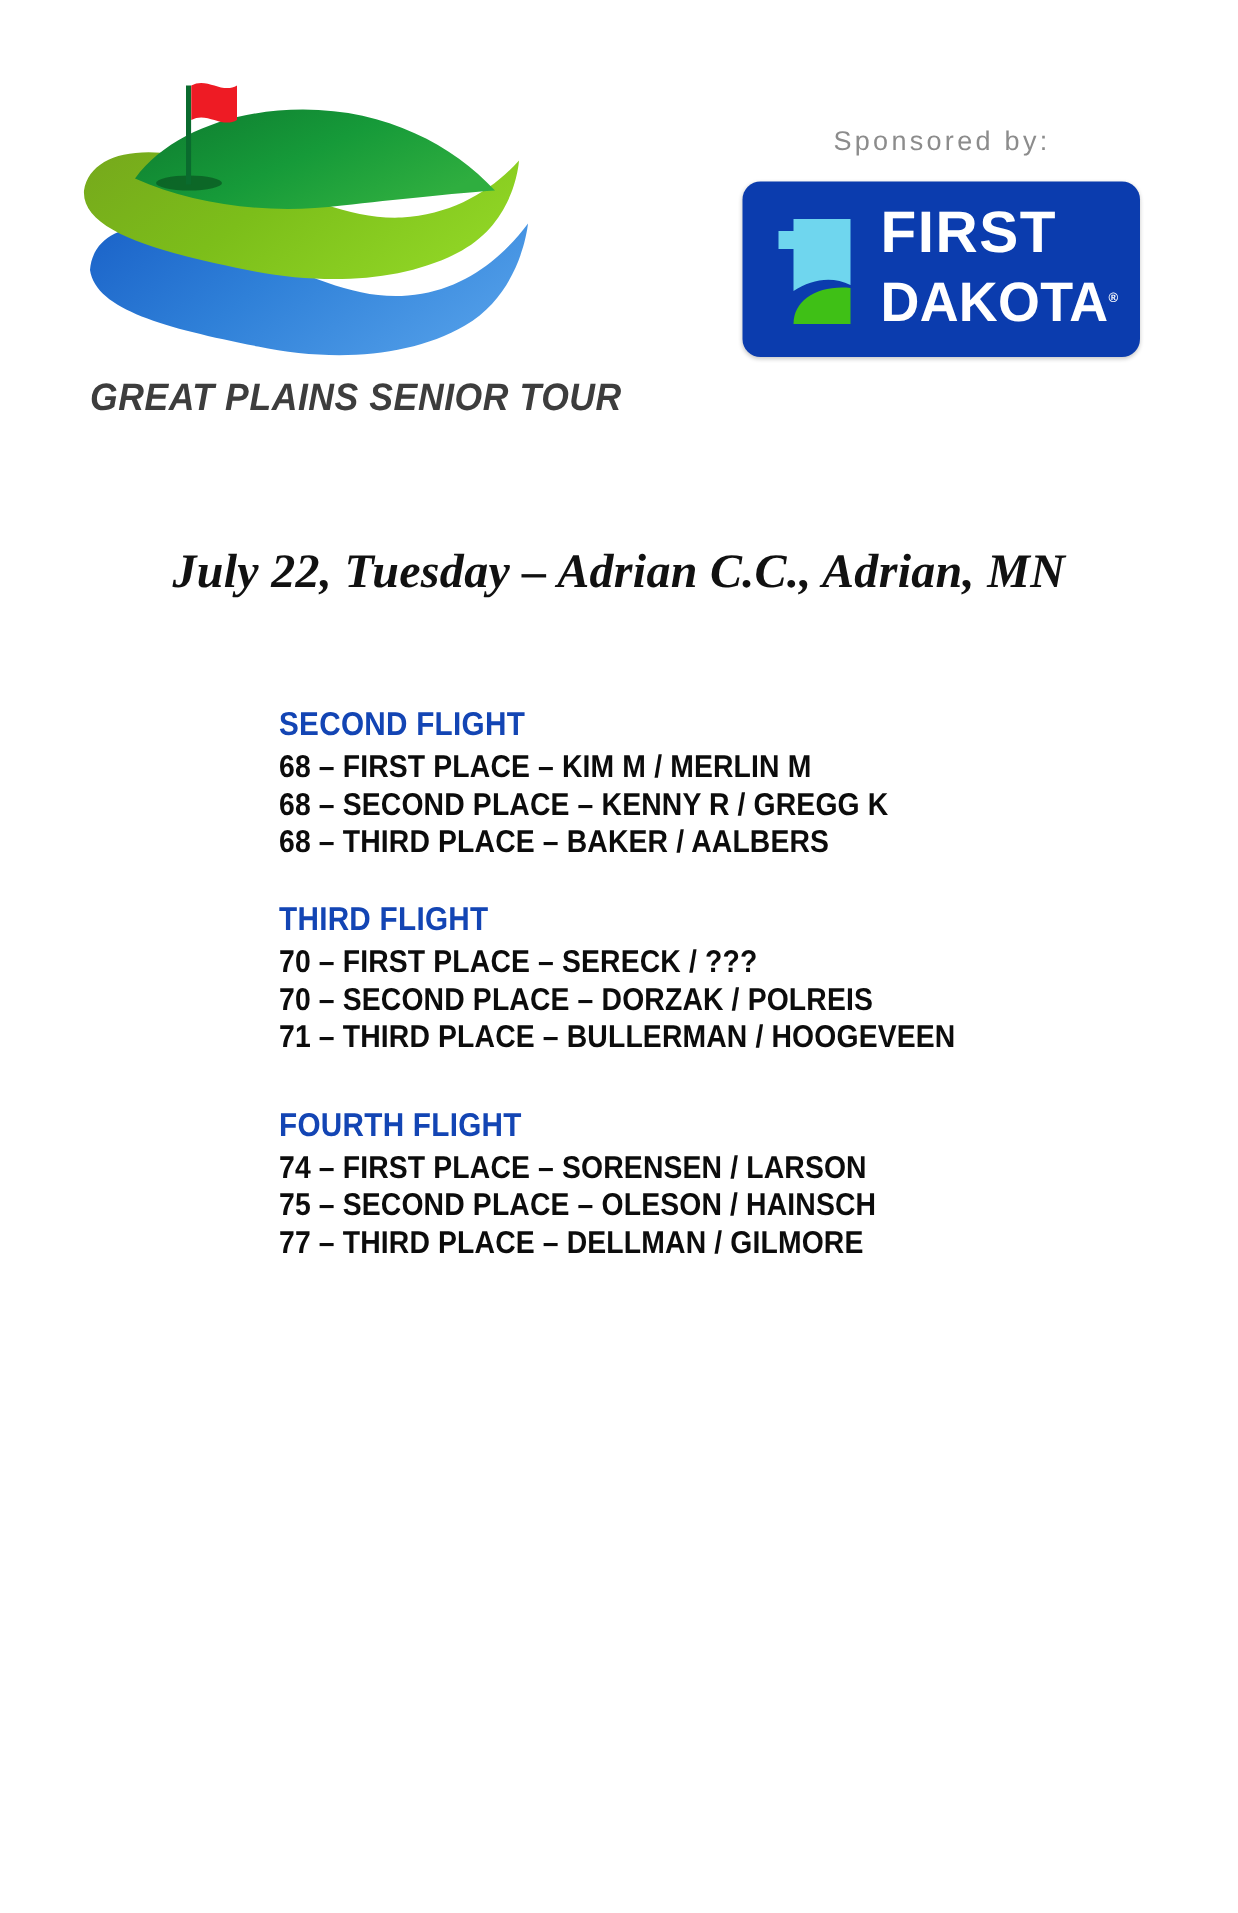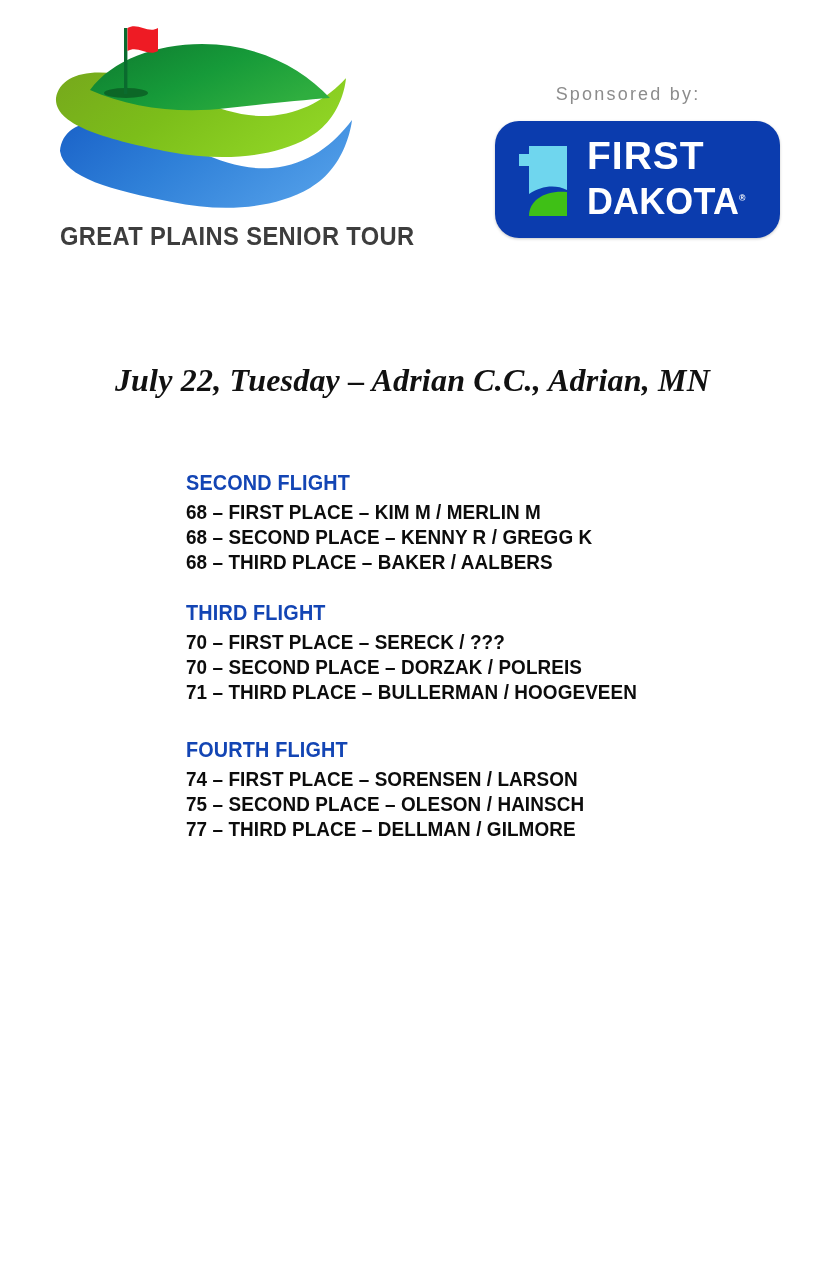--- a/index.html
+++ b/index.html
@@ -29,23 +29,24 @@
     left: 0;
     top: 0;
     width: 825px;
     height: 300px;
   }
 
   
   .tour-logo {
     position: absolute;
     left: 52px;
-    top: 16px;
+    top: 45px;
     width: 340px;
     height: 250px;
+    font-style: italic;
   }
   .tour-mark {
     position: absolute;
     left: 0;
     top: 0;
     width: 320px;
     height: 205px;
   }
   .tour-wordmark {
     position: absolute;
@@ -80,24 +81,23 @@
     width: 272px;
     margin-left: 2px;
   }
   .sponsor-badge {
     position: absolute;
     left: 5px;
     top: 37px;
     width: 265px;
     height: 117px;
     background: #0b3cae;
-    border-radius: 24px;
+    border-radius: 12px;
     box-shadow: 0 1px 3px rgba(0,0,0,0.22);
     overflow: hidden;
-    padding-left: 20px;
   }
   .badge-mark {
     position: absolute;
     left: 22px;
     top: 17px;
     width: 62px;
     height: 84px;
   }
   .badge-words {
     position: absolute;

